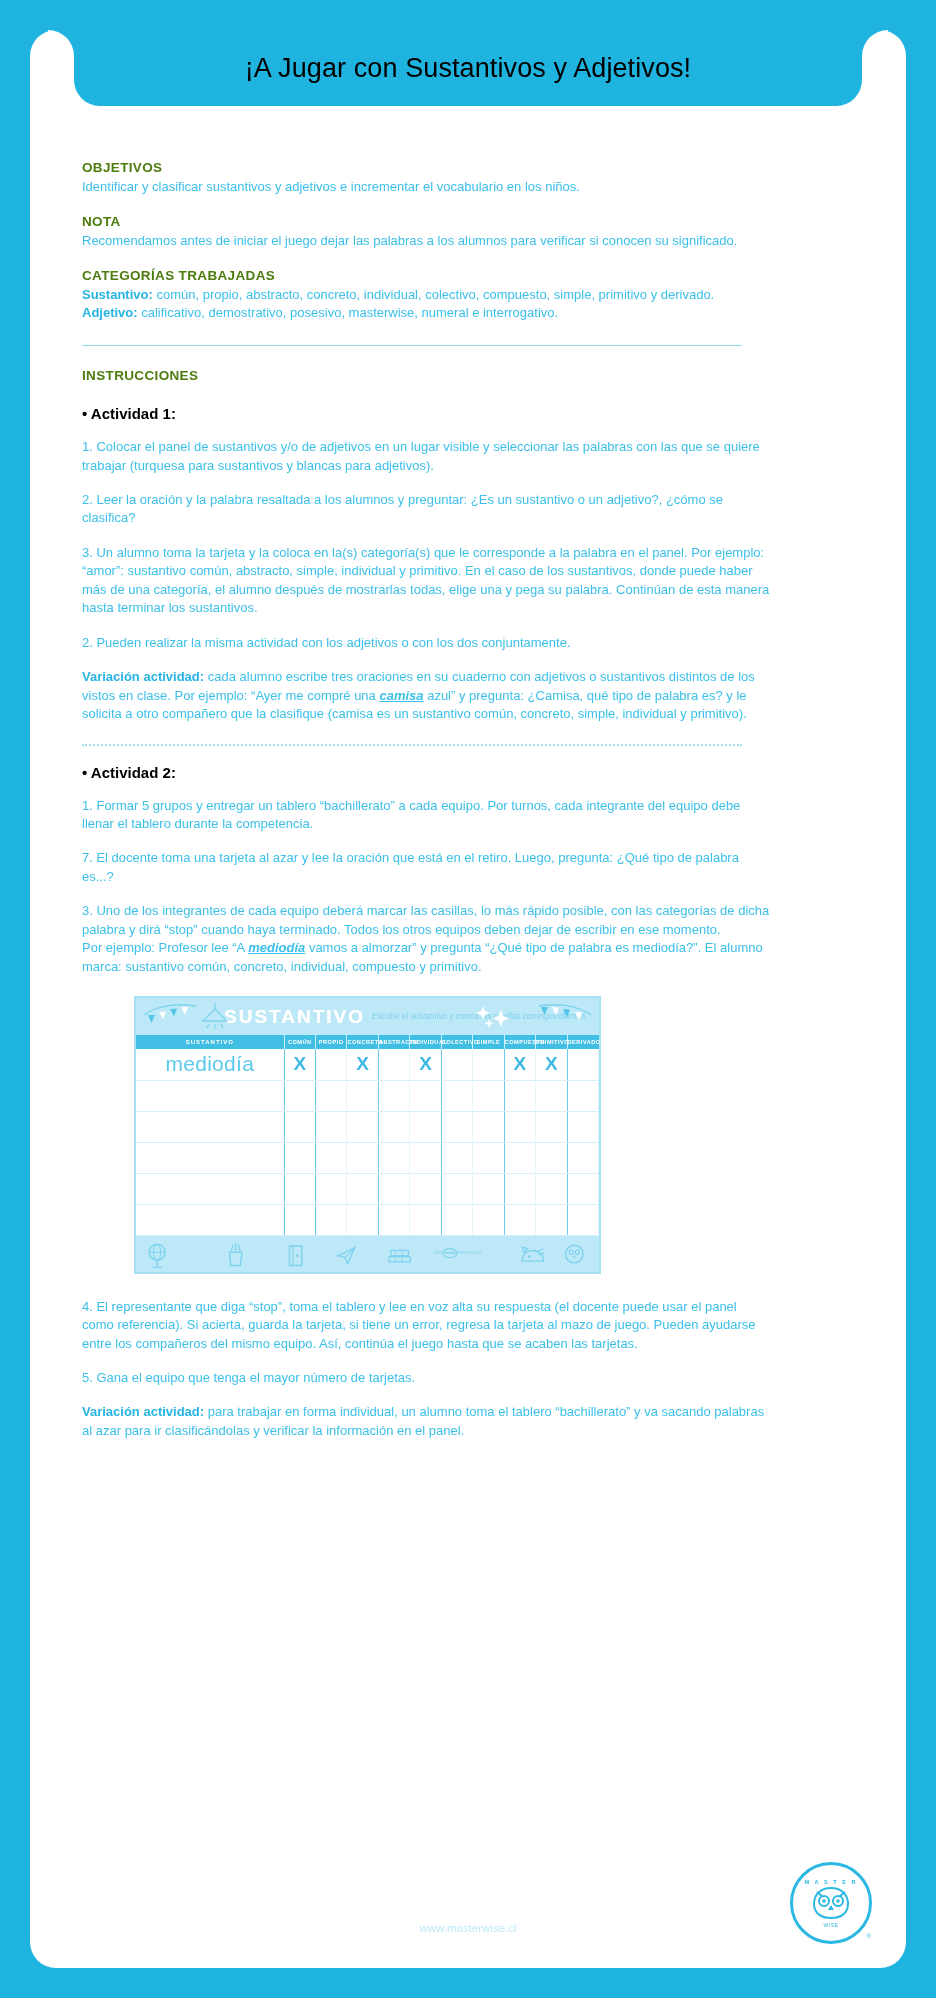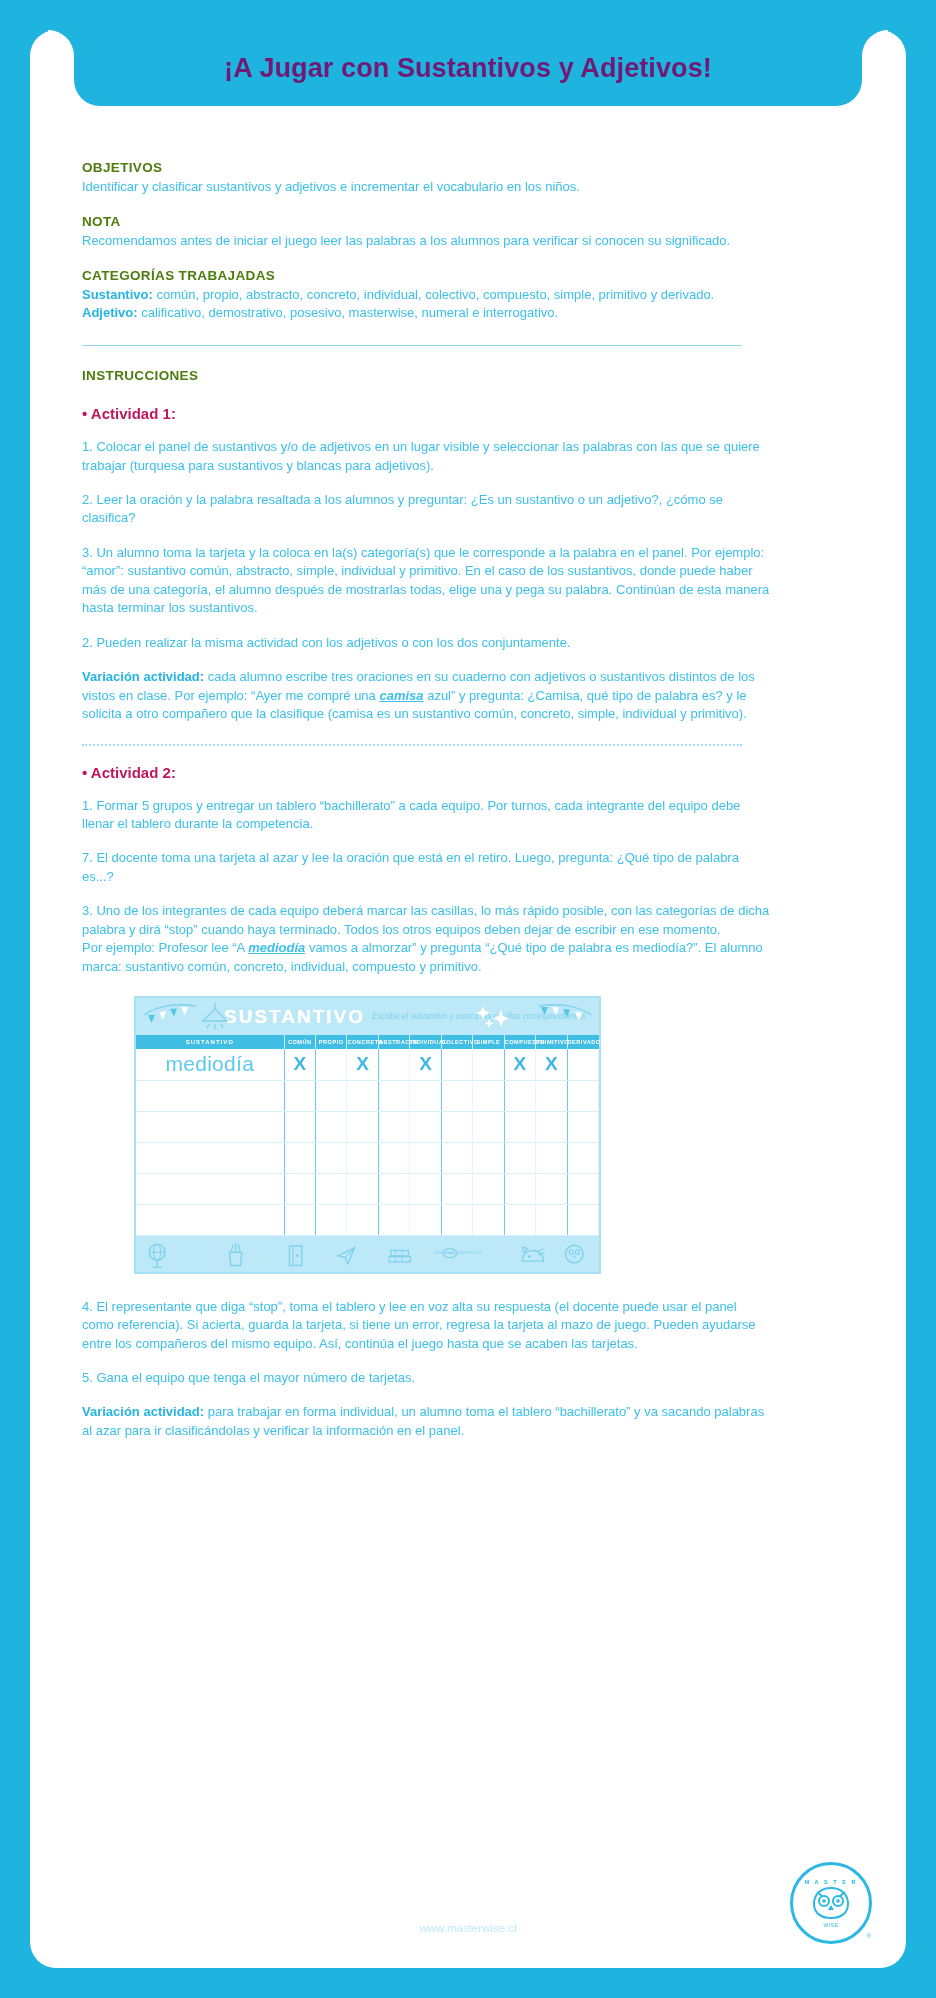--- a/index.html
+++ b/index.html
@@ -35,23 +35,23 @@
     width: 788px;
     height: 76px;
     background: #1FB4DF;
     border-bottom-left-radius: 26px;
     border-bottom-right-radius: 26px;
     display: flex;
     align-items: center;
     justify-content: center;
   }
   #header-banner .title {
-    color: #701a75;
+    color: #000000;
     font-size: 27px;
-    font-weight: bold;
+    font-weight: normal;
     letter-spacing: .1px;
     white-space: nowrap;
   }
   
   .notch {
     position: absolute;
     top: 0;
     width: 26px;
     height: 26px;
     background: #1FB4DF;
@@ -104,21 +104,21 @@
     width: 660px;
   }
   hr.dotted {
     border: none;
     border-top: 2px dotted #9FDFF3;
     margin: 20px 0 18px 0;
     width: 660px;
   }
 
   .bullet-head {
-    color: #be185d;
+    color: #000000;
     font-size: 15px;
     font-weight: bold;
   }
 
   
   #board-wrap {
     margin: 20px 0 0 52px;
     width: 525px;
   }
   #board {
@@ -266,21 +266,21 @@
   <div class="notch right"></div>
 
   <div id="content">
 
     <div class="h-label">OBJETIVOS</div>
     <div class="para">Identificar y clasificar sustantivos y adjetivos e incrementar el vocabulario en los niños.</div>
 
     <div class="gap-16"></div>
 
     <div class="h-label">NOTA</div>
-    <div class="para">Recomendamos antes de iniciar el juego leer las palabras a los alumnos para verificar si conocen su significado.</div>
+    <div class="para">Recomendamos antes de iniciar el juego dejar las palabras a los alumnos para verificar si conocen su significado.</div>
 
     <div class="gap-16"></div>
 
     <div class="h-label">CATEGORÍAS TRABAJADAS</div>
     <div class="para"><b>Sustantivo:</b><span> común, propio, abstracto, concreto, individual, colectivo, compuesto, simple, primitivo y derivado.</span></div>
     <div class="para"><b>Adjetivo:</b><span> calificativo, demostrativo, posesivo, masterwise, numeral e interrogativo.</span></div>
 
     <hr class="solid">
 
     <div class="h-label">INSTRUCCIONES</div>

